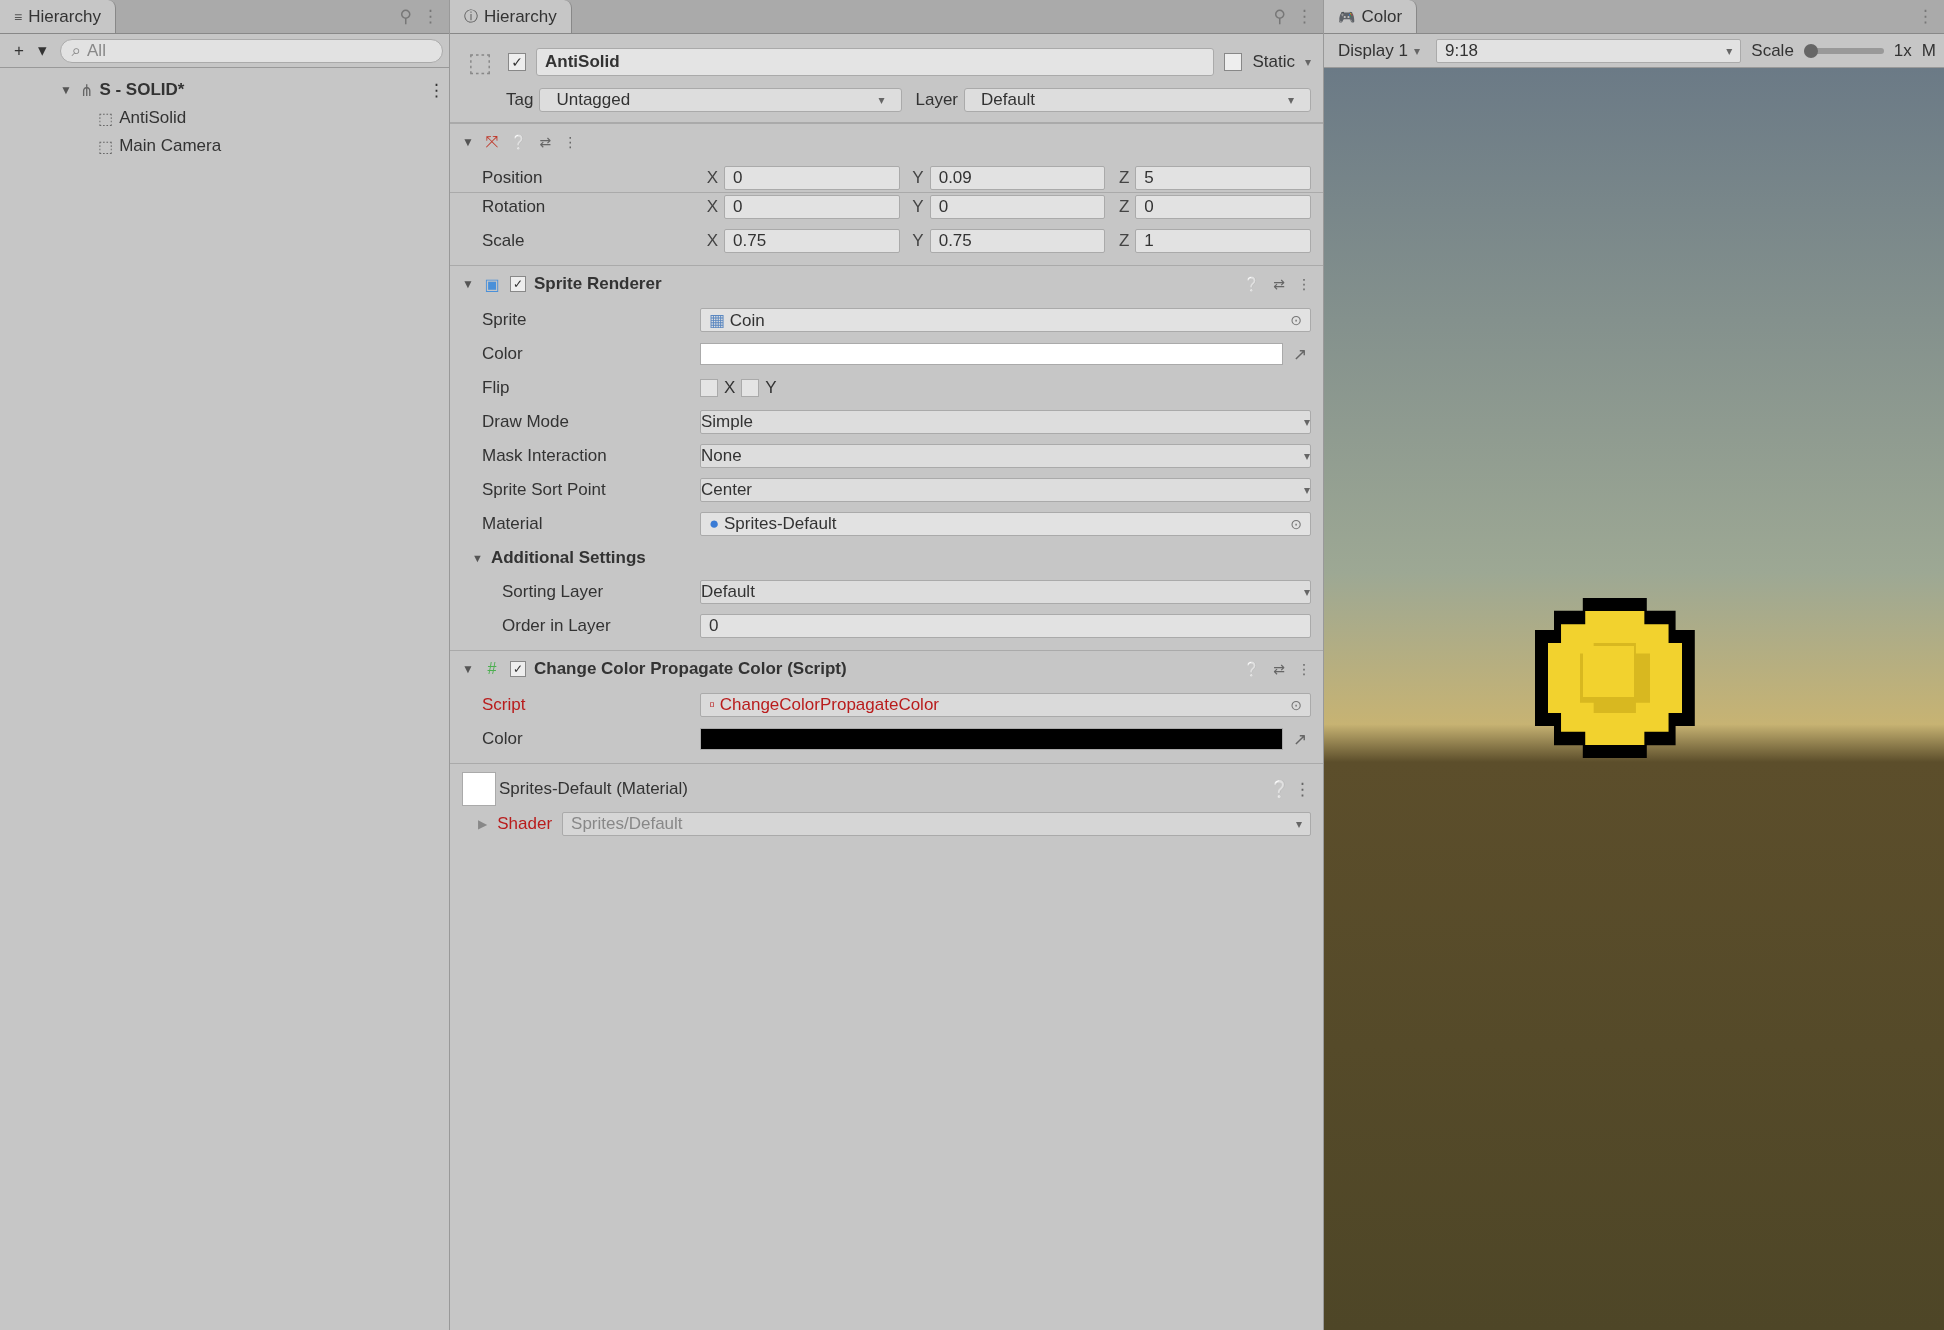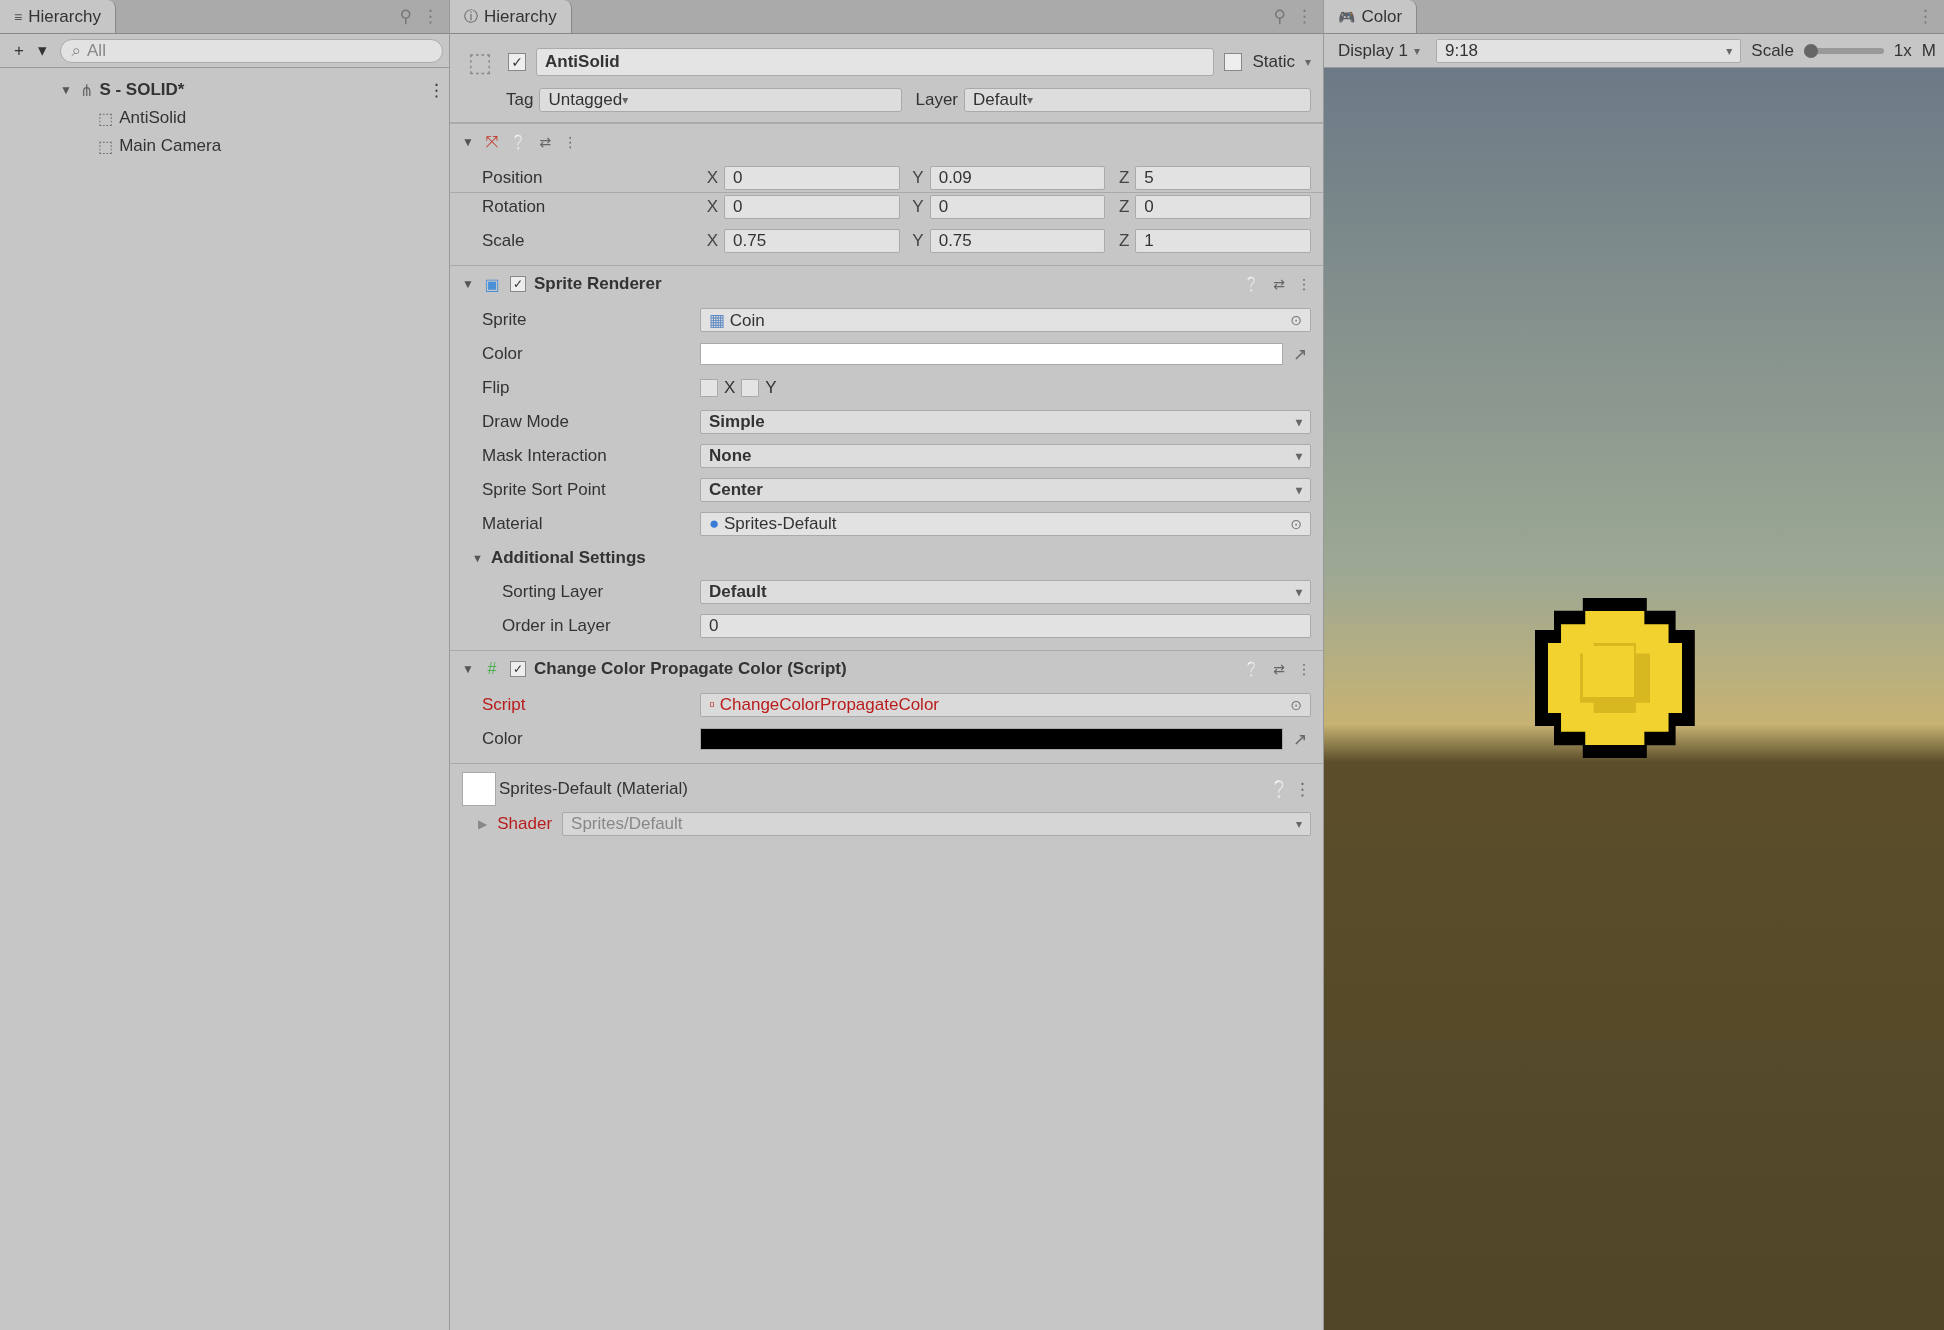--- a/index.html
+++ b/index.html
@@ -36,40 +36,40 @@
 
 
 .obj-header { padding: 10px 12px; border-bottom: 1px solid #aaa; }
 .obj-row1 { display: flex; align-items: center; gap: 10px; }
 .obj-icon { width: 36px; height: 36px; display: flex; align-items: center; justify-content: center; color: #888; font-size: 26px; }
 .obj-check { width: 18px; height: 18px; display:flex; align-items:center; justify-content:center; border:1px solid #888; background:#eee; font-size:14px; color:#333; }
 .obj-name-field { flex: 1; height: 28px; background: #e4e4e4; border: 1px solid #aaa; border-radius: 3px; padding: 0 8px; display:flex; align-items:center; font-weight:bold; }
 .static-check { width:18px; height:18px; border:1px solid #888; background:#eee; }
 .obj-row2 { display: flex; align-items: center; gap: 14px; margin-top: 8px; padding-left: 44px; }
 .obj-row2 .fld { display:flex; align-items:center; gap:6px; flex:1; }
-.obj-row2 .dd { flex:1; height:24px; background:#ddd; border:1px solid #aaa; border-radius:3px; padding:0 8px; display:flex; align-items:center; }
+.obj-row2 .dd { flex:1; height:24px; background:#ddd; border:1px solid #aaa; border-radius:3px; padding:0 16px; display:flex; align-items:center; justify-content:space-between; }
 
 
 .component { border-top: 1px solid #aaa; }
 .comp-header { display:flex; align-items:center; height:36px; padding: 0 12px; gap:8px; background:#c6c6c6; }
 .comp-header .tri { width:12px; color:#555; font-size:12px; }
 .comp-header .cicon { width:20px; text-align:center; font-size:16px; }
 .comp-header .ccheck { width:16px; height:16px; border:1px solid #888; background:#eee; display:flex; align-items:center; justify-content:center; font-size:12px; }
 .comp-header .ctitle { flex:1; font-weight:bold; }
 .comp-header .ctools { display:flex; gap:12px; color:#666; font-size:14px; }
 .comp-body { padding: 4px 12px 10px 12px; display:flex; flex-direction:column; gap:6px; }
 .prop-row { display:flex; align-items:center; height:28px; gap:8px; }
 .prop-label { width: 230px; padding-left: 20px; }
 .prop-label.sub { padding-left: 40px; }
 .prop-label.hdr { font-weight:bold; padding-left:10px; display:flex; align-items:center; gap:8px; }
 .prop-val { flex:1; display:flex; align-items:center; gap:6px; }
 .axis-lbl { width:18px; text-align:right; color:#444; }
 .num-field { flex:1; height:24px; background:#e2e2e2; border:1px solid #aaa; border-radius:2px; padding:0 8px; display:flex; align-items:center; }
 .text-field { flex:1; height:24px; background:#e2e2e2; border:1px solid #aaa; border-radius:2px; padding:0 8px; display:flex; align-items:center; justify-content:space-between; }
-.dd-field { flex:1; height:24px; background:#ddd; border:1px solid #aaa; border-radius:2px; padding:0 8px; display:flex; align-items:center; justify-content:space-between;font-weight:bold; }
+.dd-field { flex:1; height:24px; background:#ddd; border:1px solid #aaa; border-radius:2px; padding:0 0; display:flex; align-items:center; justify-content:space-between; }
 .disabled-text { color:#b91c1c; }
 .color-swatch { flex:1; height:22px; border:1px solid #aaa; background:#fff; position:relative; }
 .color-swatch.black { background:#000; }
 .color-eyedrop { width:22px; height:22px; display:flex; align-items:center; justify-content:center; color:#666; }
 .circle-target { color:#777; font-size:14px; }
 .flip-row { display:flex; align-items:center; gap:6px; }
 .flip-check { width:18px; height:18px; background:#e4e4e4; border:1px solid #aaa; }
 
 
 .mat-block { border-top:1px solid #aaa; padding: 8px 12px; display:flex; flex-direction:column; gap:6px; }

